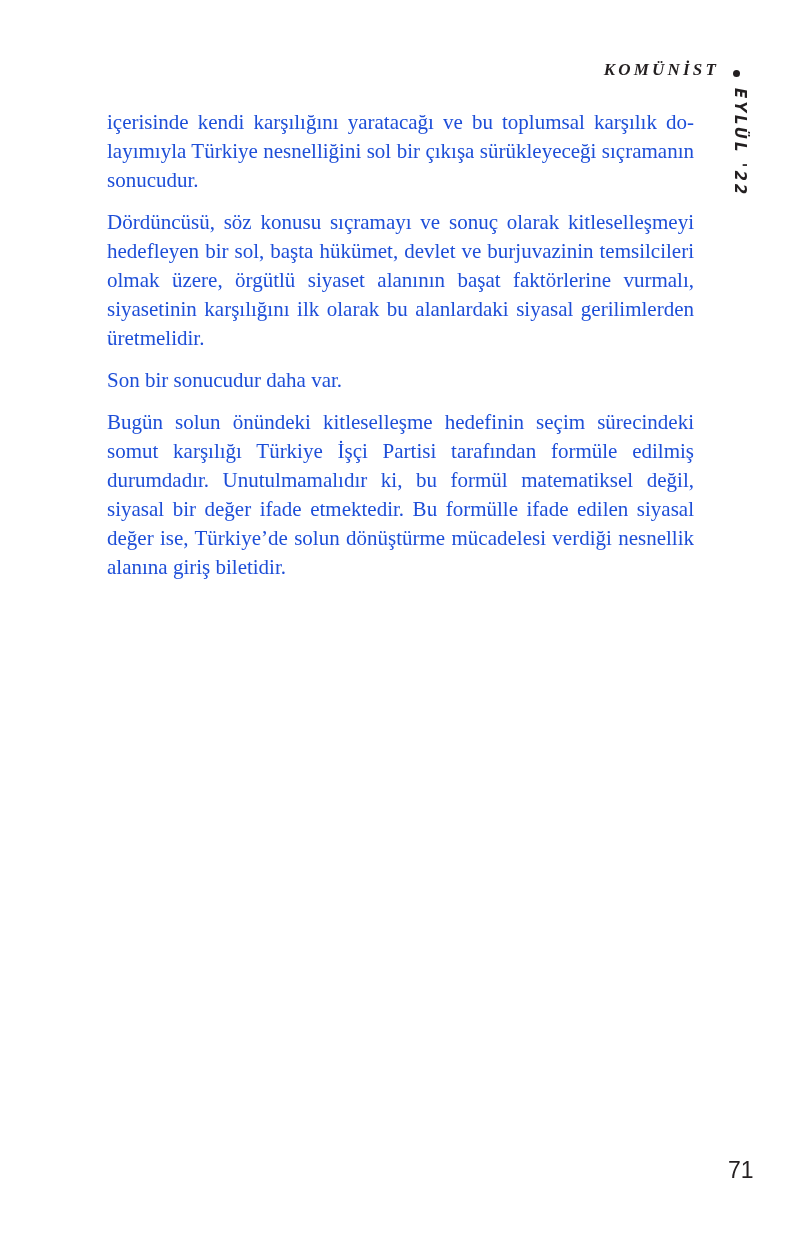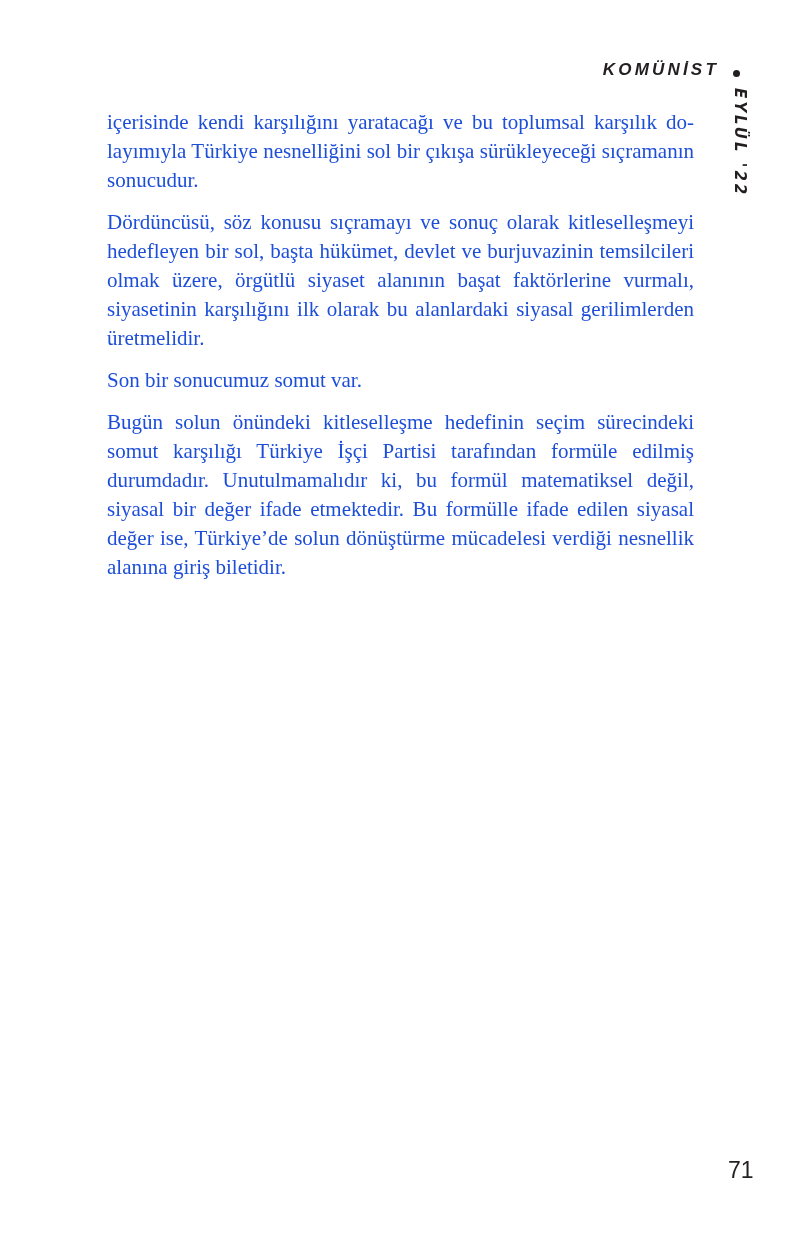--- a/index.html
+++ b/index.html
@@ -11,21 +11,21 @@
       width: 798px;
       height: 1241px;
       position: relative;
       overflow: hidden;
       color: #231f20;
     }
     .header-title {
       position: absolute;
       top: 60px;
       right: 79px;
-      font-family: Liberation Sans, sans-serif;
+      font-family: Liberation Serif, serif;
       font-weight: bold;
       font-style: italic;
       font-size: 17px;
       letter-spacing: 3.2px;
       color: #231f20;
       white-space: nowrap;
     }
     .bullet {
       position: absolute;
       top: 70px;
@@ -78,17 +78,17 @@
 </head>
 <body>
 
 <div class="header-title">KOMÜNİST</div>
 <div class="bullet"></div>
 <div class="side-issue">EYLÜL '22</div>
 
 <div class="content">
   <p>içerisinde kendi karşılığını yaratacağı ve bu toplumsal karşılık do­layımıyla Türkiye nesnelliğini sol bir çıkışa sürükleyeceği sıçra­manın sonucudur.</p>
   <p>Dördüncüsü, söz konusu sıçramayı ve sonuç olarak kitleselleş­meyi hedefleyen bir sol, başta hükümet, devlet ve burjuvazinin temsilcileri olmak üzere, örgütlü siyaset alanının başat faktörleri­ne vurmalı, siyasetinin karşılığını ilk olarak bu alanlardaki siyasal gerilimlerden üretmelidir.</p>
-  <p>Son bir sonucumuz somut var.</p>
+  <p>Son bir sonucudur daha var.</p>
   <p>Bugün solun önündeki kitleselleşme hedefinin seçim sürecinde­ki somut karşılığı Türkiye İşçi Partisi tarafından formüle edilmiş durumdadır. Unutulmamalıdır ki, bu formül matematiksel değil, siyasal bir değer ifade etmektedir. Bu formülle ifade edilen siyasal değer ise, Türkiye’de solun dönüştürme mücadelesi verdiği nes­nellik alanına giriş biletidir.</p>
 </div>
 
 <div class="page-number">71</div>
 
 </body></html>

